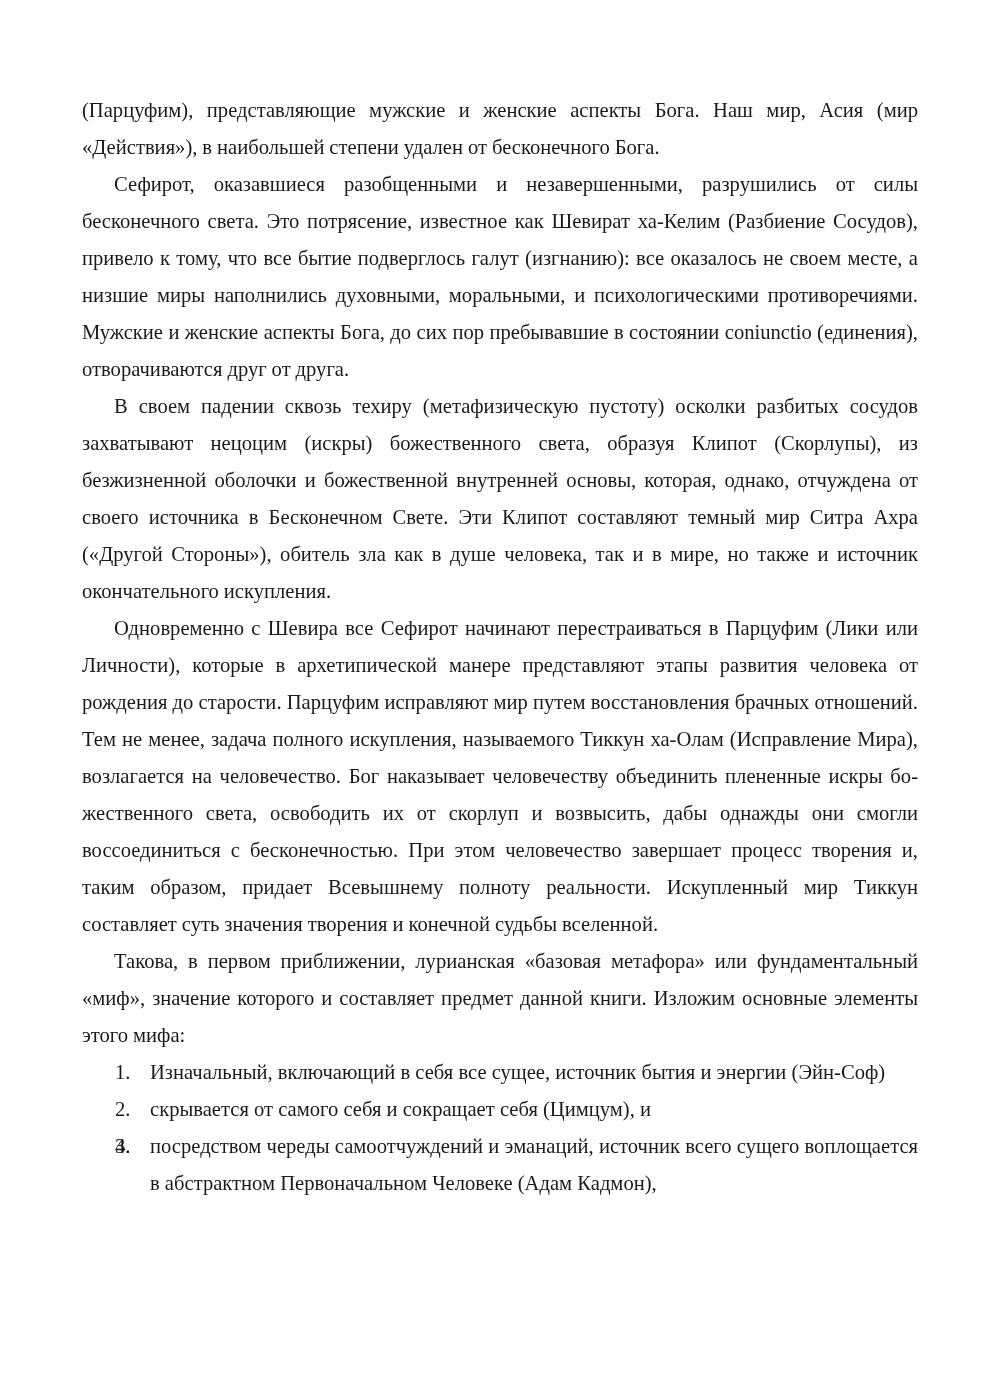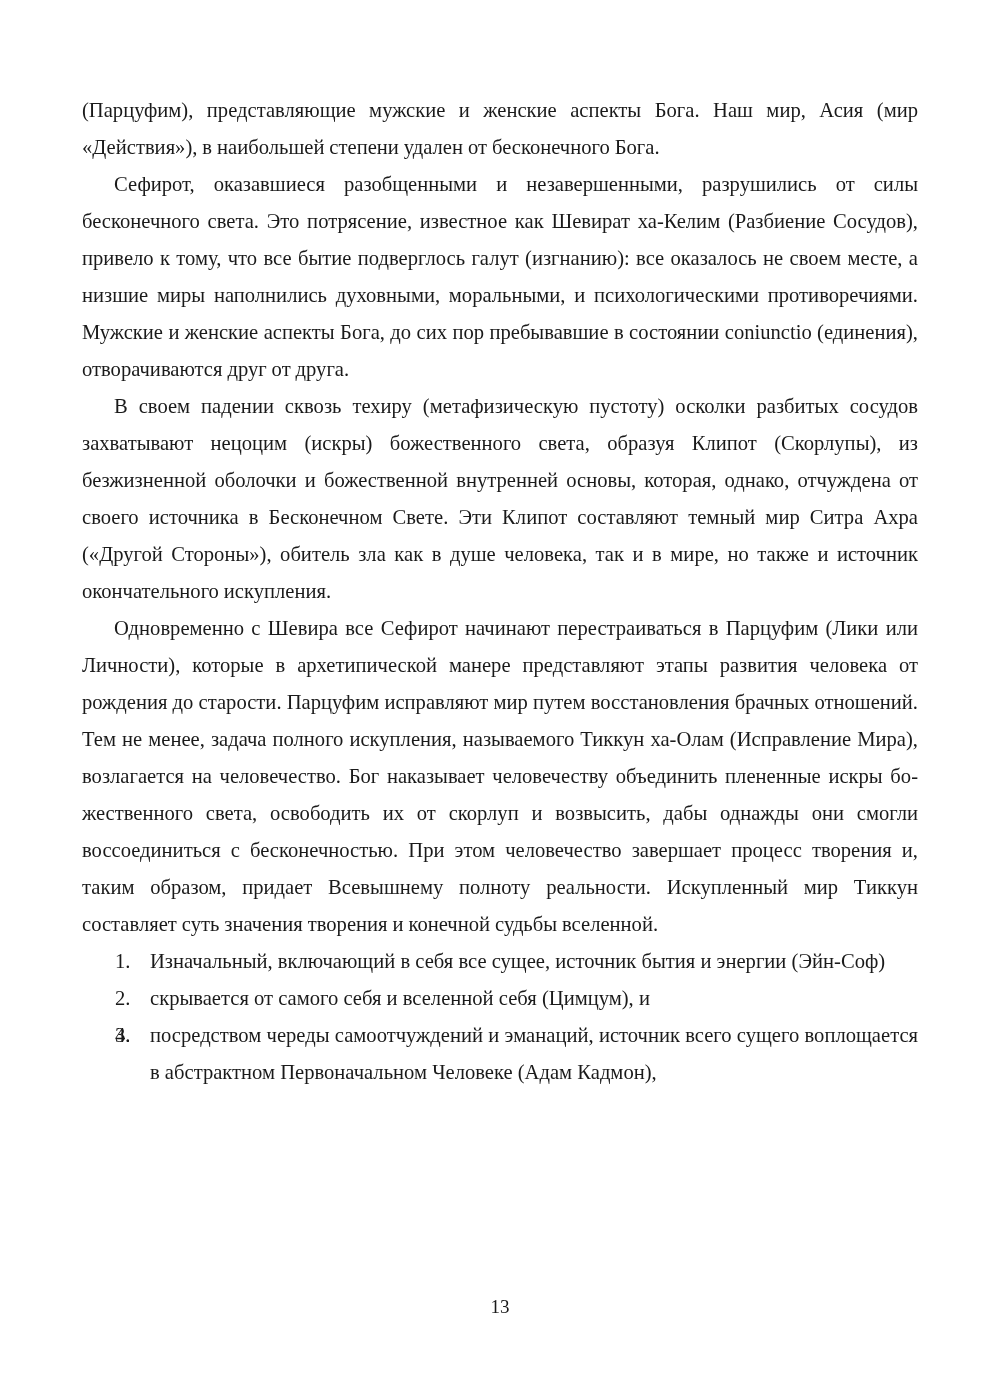--- a/index.html
+++ b/index.html
@@ -98,25 +98,25 @@
   <div class="text-column">
 
     <p class="para first"><span>(Парцуфим), представляющие мужские и женские аспекты Бога. Наш мир, Асия (мир «Действия»), в наибольшей степени удален от бесконечного Бога.</span></p>
 
     <p class="para"><span>Сефирот, оказавшиеся разобщенными и незавершенными, разрушились от силы бесконечного света. Это потрясение, известное как Шевират ха-Келим (Разбие­ние Сосудов), привело к тому, что все бытие подверглось </span><span class="ital">галут</span><span> (изгнанию): все оказалось не своем месте, а низшие миры наполнились духовными, моральными, и психологическими противоречиями. Мужские и женские аспекты Бога, до сих пор пребывавшие в состоянии coniunctio (единения), отворачиваются друг от друга.</span></p>
 
     <p class="para"><span>В своем падении сквозь </span><span class="ital">техиру</span><span> (метафизическую пустоту) осколки разбитых сосудов захватывают нецоцим (искры) божественного света, образуя Клипот (Скорлупы), из безжизненной оболочки и божественной внутренней основы, которая, однако, отчуждена от своего источника в Бесконечном Свете. Эти Кли­пот составляют темный мир Ситра Ахра («Другой Стороны»), обитель зла как в душе человека, так и в мире, но также и источник окончательного искупления.</span></p>
 
     <p class="para"><span>Одновременно с Шевира все Сефирот начинают перестраиваться в Пар­цуфим (Лики или Личности), которые в архетипической манере представляют этапы развития человека от рождения до старости. Парцуфим исправляют мир путем восстановления брачных отношений. Тем не менее, задача полного ис­купления, называемого Тиккун ха-Олам (Исправление Мира), возлагается на человечество. Бог наказывает человечеству объединить плененные искры бо­жественного света, освободить их от скорлуп и возвысить, дабы однажды они смогли воссоединиться с бесконечностью. При этом человечество завершает процесс творения и, таким образом, придает Всевышнему полноту реально­сти. Искупленный мир Тиккун составляет суть значения творения и конечной судьбы вселенной.</span></p>
 
+    <p class="para"><span>Такова, в первом приближении, лурианская «базовая метафора» или фун­даментальный «миф», значение которого и составляет предмет данной книги. Изложим основные элементы этого мифа:</span></p>
 
     <ol class="numbered-list list-wrap">
       <li><span class="marker">1.</span><span>Изначальный, включающий в себя все сущее, источник бытия и энер­гии (Эйн-Соф)</span></li>
-      <li><span class="marker">2.</span><span>скрывается от самого себя и вселенной себя (Цимцум), и</span></li>
+      <li><span class="marker">2.</span><span>скрывается от самого себя и сокращает себя (Цимцум), и</span></li>
       <li><span class="marker">3.</span></li>
       <li><span class="marker">4.</span><span>посредством череды самоотчуждений и эманаций, источник всего су­щего воплощается в абстрактном Первоначальном Человеке (Адам Кадмон),</span></li>
     </ol>
 
   </div>
 
-  <div class="page-number">13</div>
 
 </div>
 
 </body></html>

